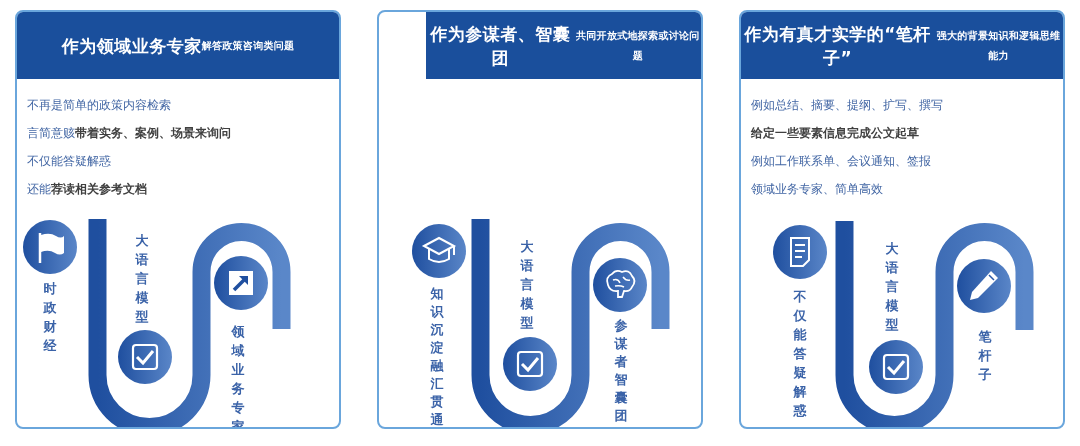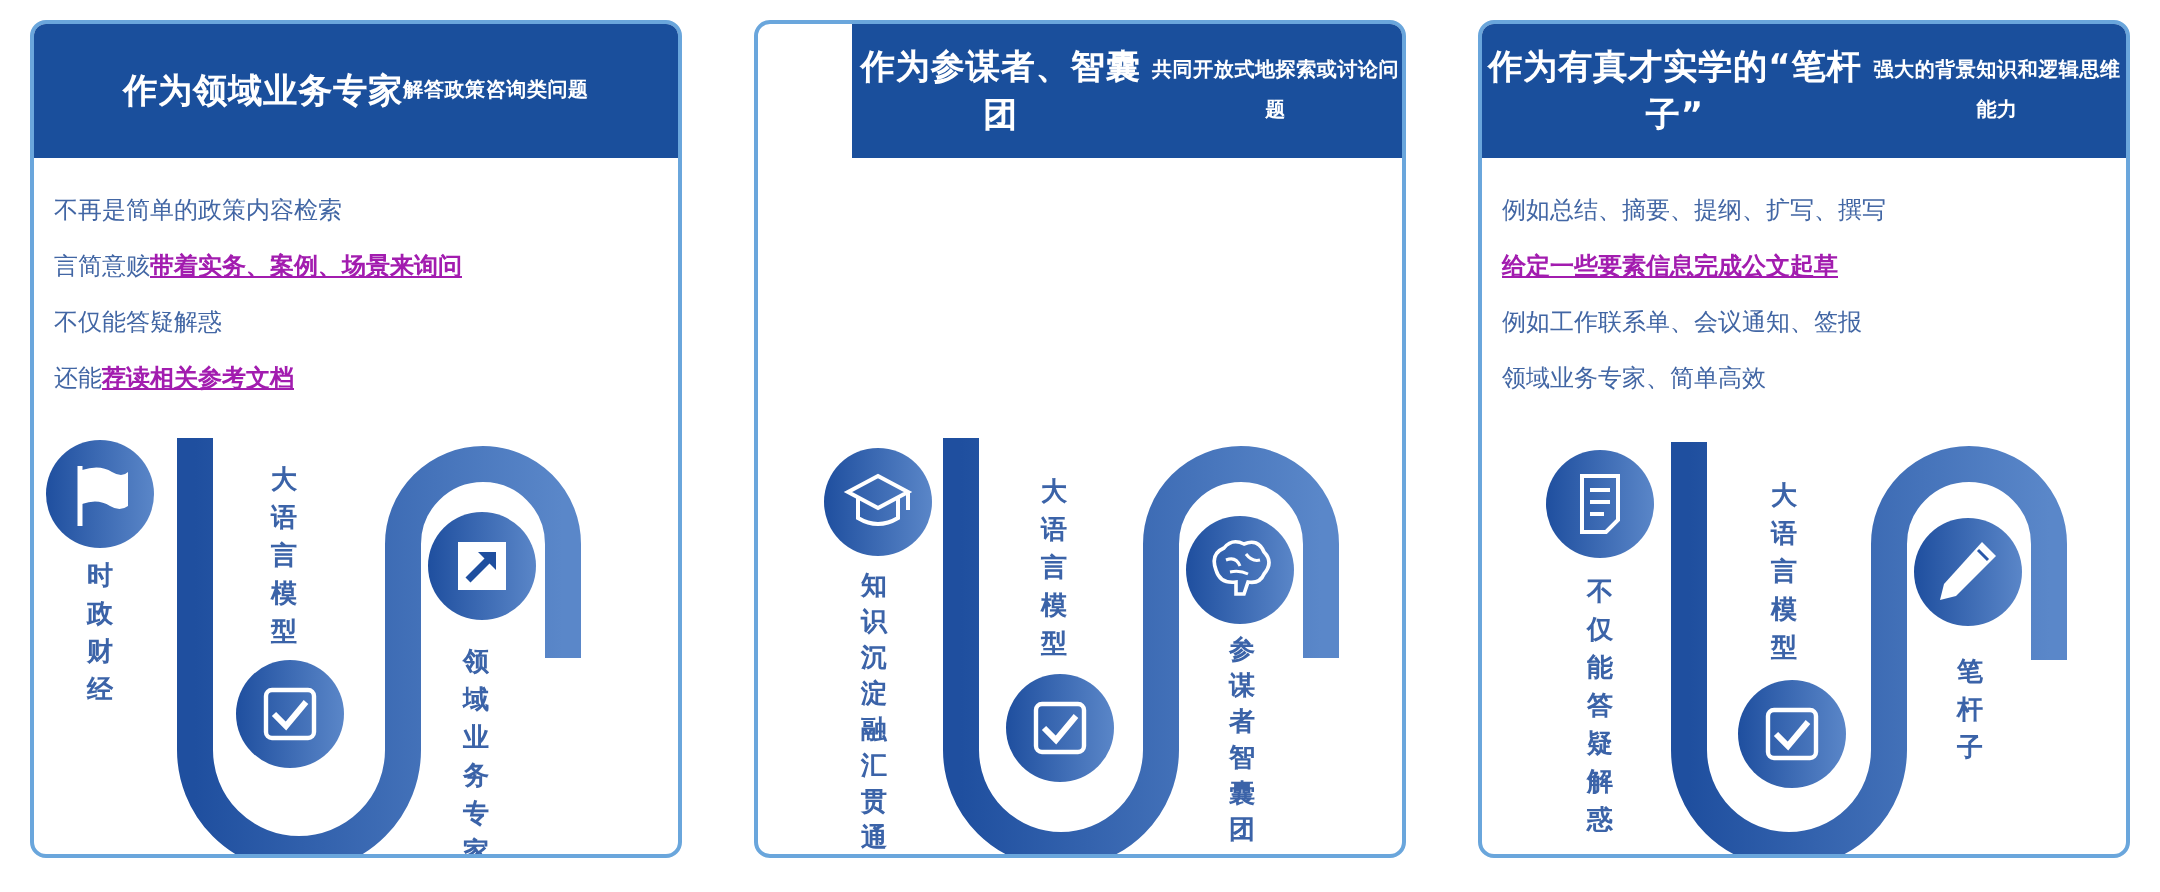--- a/index.html
+++ b/index.html
@@ -13,21 +13,21 @@
     overflow: hidden;
   }
   .card-header {
     height: 67px; background: #1a4f9c; color: #fff; text-align: center;
     display: flex; flex-direction: row; align-items: center; justify-content: center;
   }
   .card-title { font-size: 17px; font-weight: bold; line-height: 24px; letter-spacing: 0.5px; }
   .card-subtitle { font-size: 10px; font-weight: bold; line-height: 20px; letter-spacing: 0.3px; }
   .card-body { position: relative; padding: 12px 0 0 10px; }
   .line { font-size: 12px; line-height: 28px; color: #4266a4; white-space: nowrap; }
-  .line .b { color: #a21caf; font-weight: bold; text-decoration: underline; }
+  .line .b { color: #404040; font-weight: bold; }
   .diagram { position: absolute; left: 0; top: 195px; width: 326px; height: 224px; }
   .vlabel {
     position: absolute; color: #3b63a8; font-size: 13px; font-weight: bold;
     width: 16px; line-height: 19px; text-align: center; word-break: break-all;
   }
   .ic { position: absolute; }
 </style>
 </head>
 <body>
 

